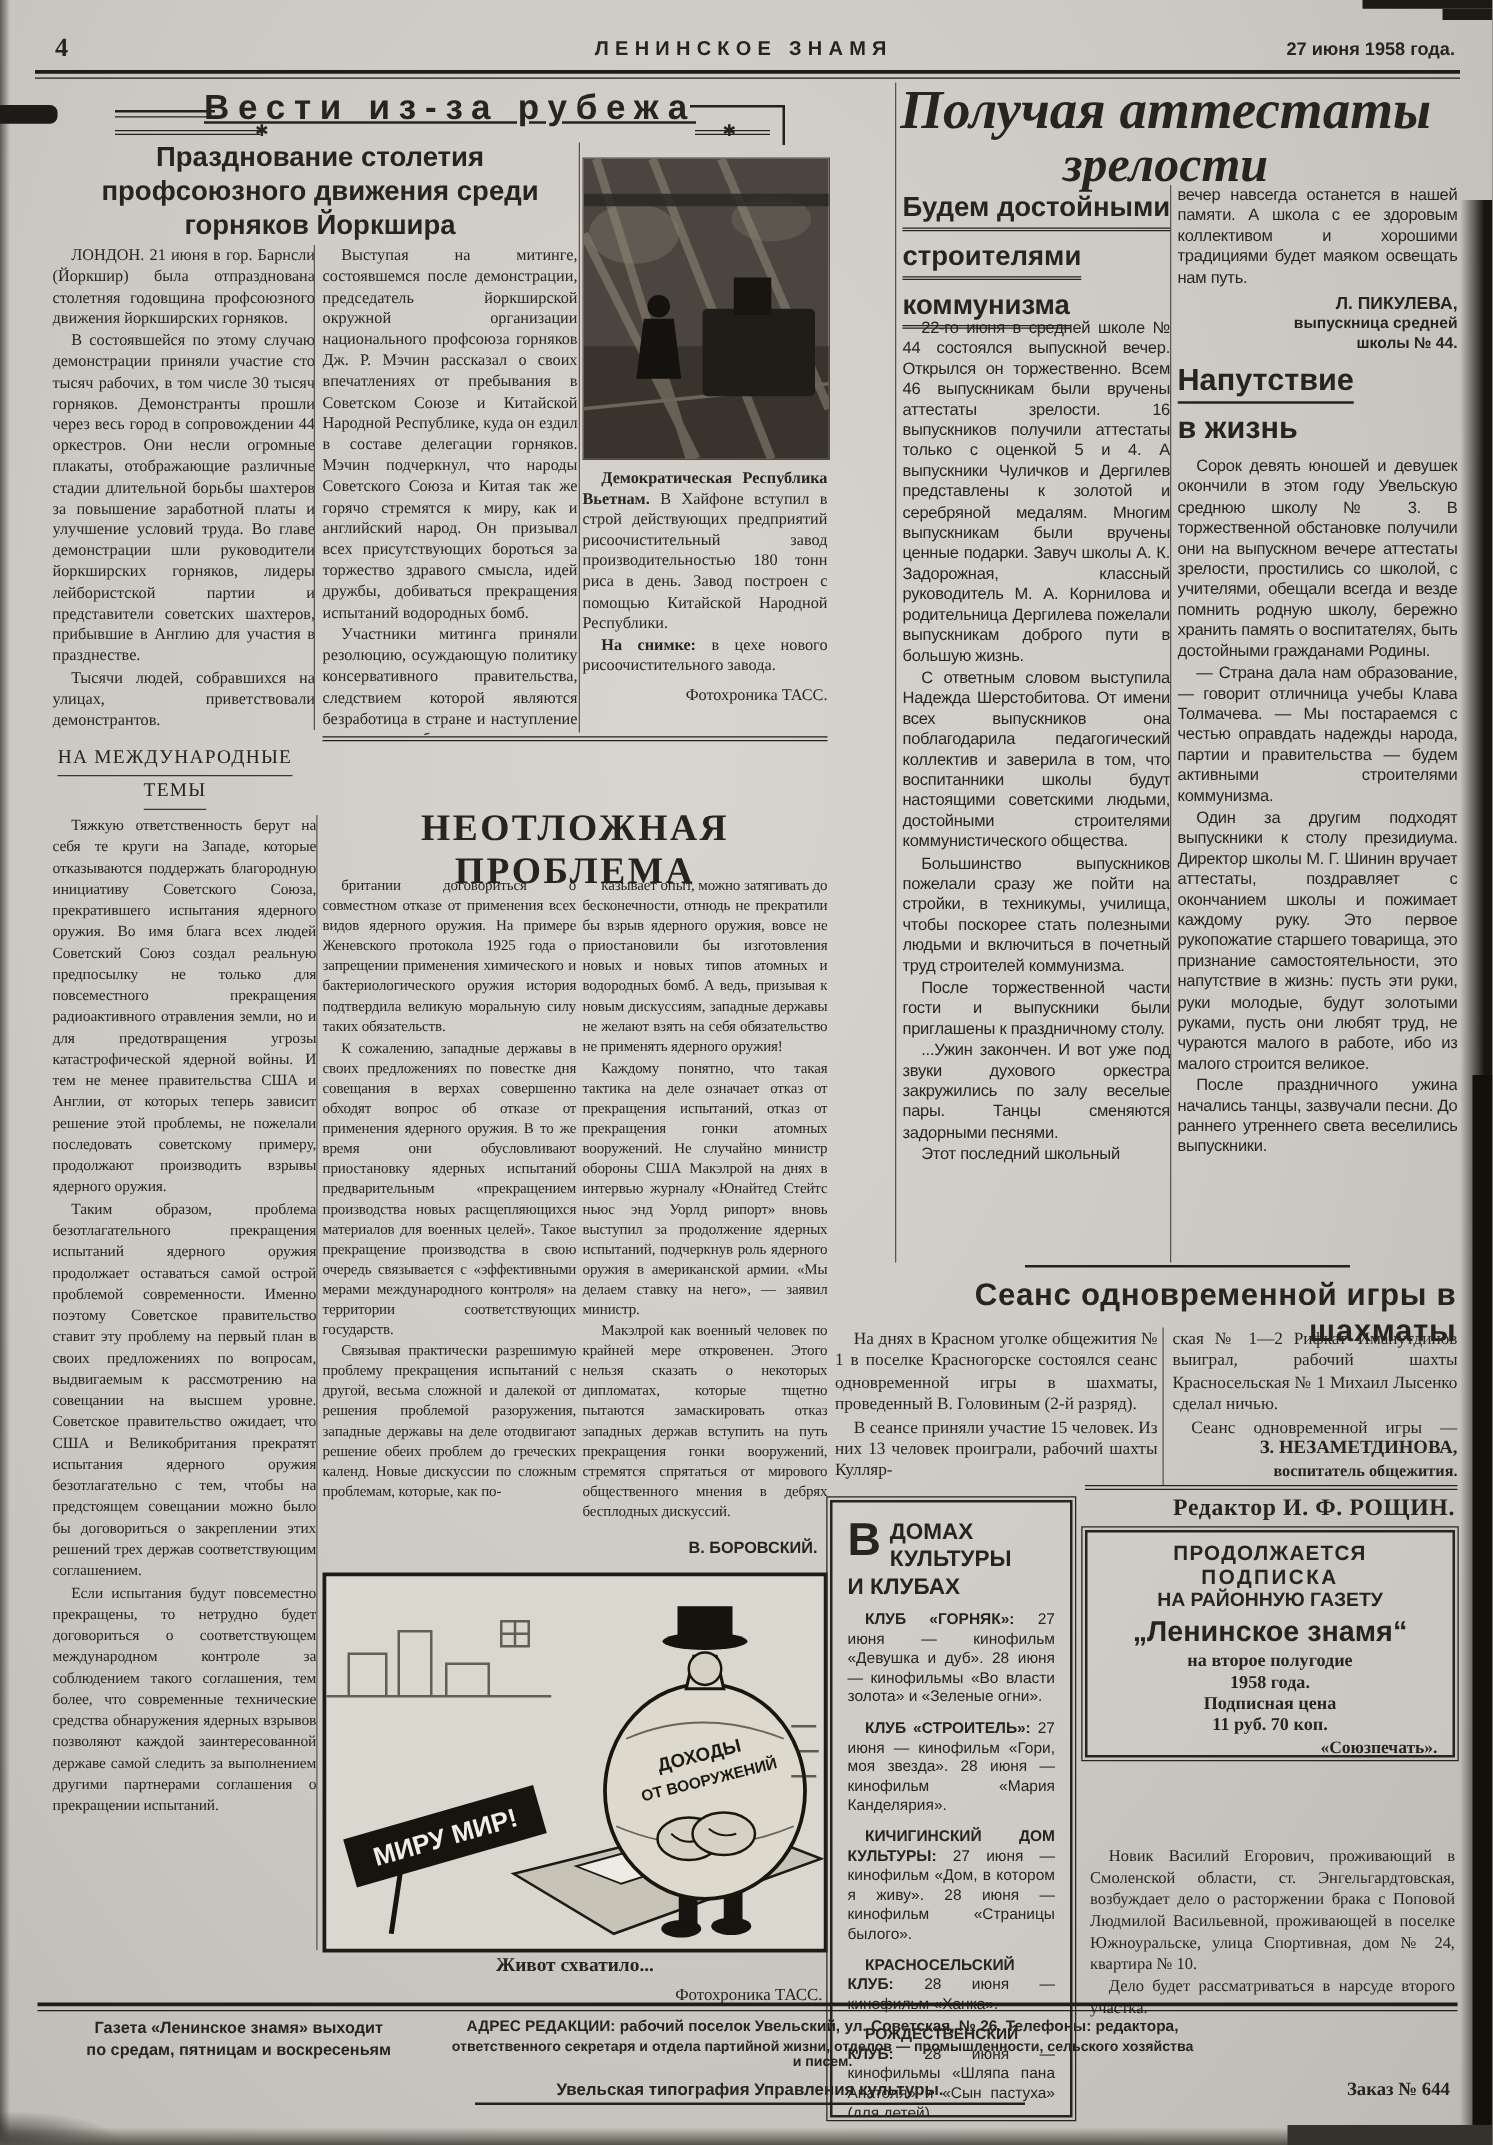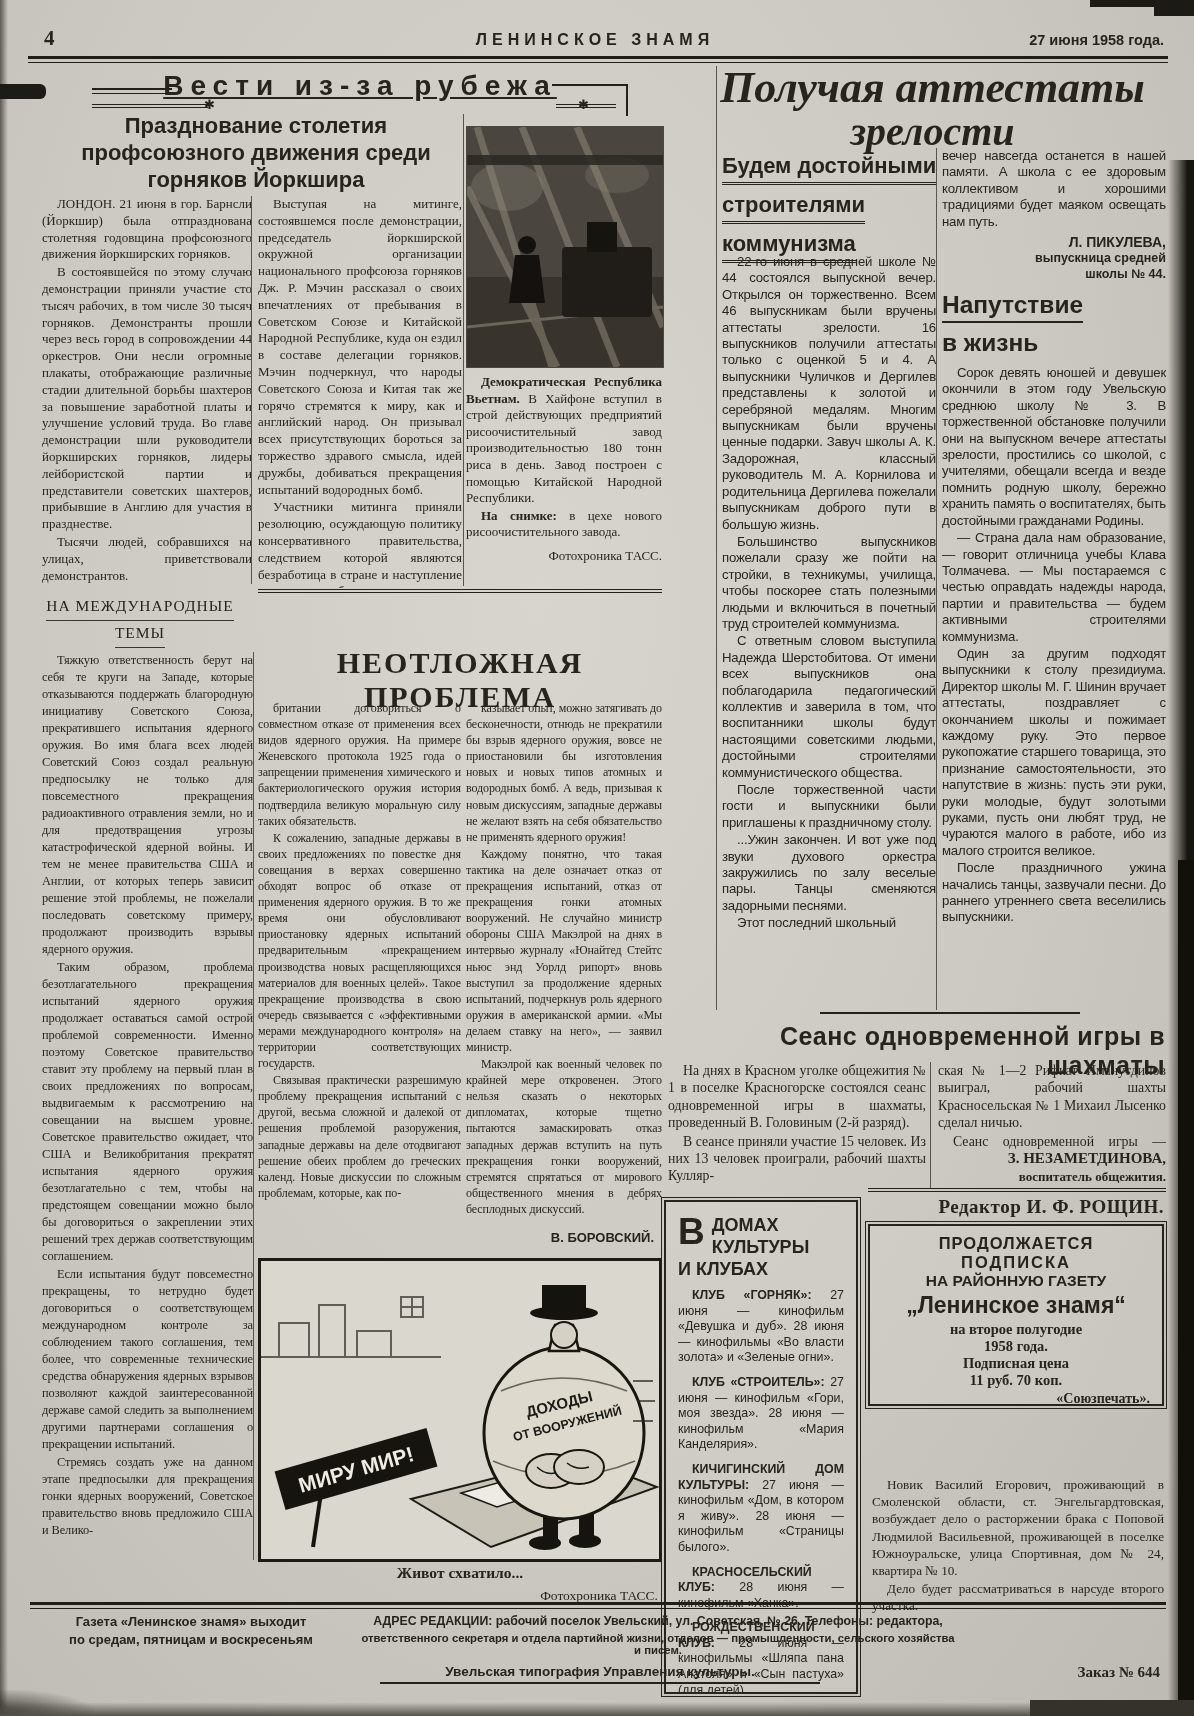--- a/index.html
+++ b/index.html
@@ -90,21 +90,20 @@
   <div class="abs" style="left:258px;top:589px;width:404px;height:2px;border-top:1px solid #23211c;border-bottom:1px solid #23211c;"></div>
 
   <div class="abs serif ctr" style="left:46px;top:594px;width:188px;font-size:15.5px;line-height:24px;letter-spacing:1px;">
     <span class="u1">НА МЕЖДУНАРОДНЫЕ</span><br>
     <span class="u1">ТЕМЫ</span>
   </div>
   <div class="abs col serif fs-intl" style="left:42px;top:652px;width:211px;height:915px;">
       <p class="para">Тяжкую ответственность берут на себя те круги на Западе, которые отказываются поддержать благородную инициативу Советского Союза, прекратившего испытания ядерного оружия. Во имя блага всех людей Советский Союз создал реальную предпосылку не только для повсеместного прекращения радиоактивного отравления земли, но и для предотвращения угрозы катастрофической ядерной войны. И тем не менее правительства США и Англии, от которых теперь зависит решение этой проблемы, не пожелали последовать советскому примеру, продолжают производить взрывы ядерного оружия.</p>
       <p class="para">Таким образом, проблема безотлагательного прекращения испытаний ядерного оружия продолжает оставаться самой острой проблемой современности. Именно поэтому Советское правительство ставит эту проблему на первый план в своих предложениях по вопросам, выдвигаемым к рассмотрению на совещании на высшем уровне. Советское правительство ожидает, что США и Великобритания прекратят испытания ядерного оружия безотлагательно с тем, чтобы на предстоящем совещании можно было бы договориться о закреплении этих решений трех держав соответствующим соглашением.</p>
       <p class="para">Если испытания будут повсеместно прекращены, то нетрудно будет договориться о соответствующем международном контроле за соблюдением такого соглашения, тем более, что современные технические средства обнаружения ядерных взрывов позволяют каждой заинтересованной державе самой следить за выполнением другими партнерами соглашения о прекращении испытаний.</p>
-      <p class="para">Стремясь создать уже на данном этапе предпосылки для прекращения гонки ядерных вооружений, Советское правительство вновь предложило США и Велико-</p>
     </div>
   <div class="abs vrule" style="left:253px;top:652px;height:908px;"></div>
 
   <div class="abs serif b ctr" style="left:258px;top:646px;width:404px;font-size:30px;letter-spacing:2px;">НЕОТЛОЖНАЯ ПРОБЛЕМА</div>
   <div class="abs col serif fs-neo" style="left:258px;top:700px;width:203px;height:552px;">
       <p class="para">британии договориться о совместном отказе от применения всех видов ядерного оружия. На примере Женевского протокола 1925 года о запрещении применения химического и бактериологического оружия история подтвердила великую моральную силу таких обязательств.</p>
       <p class="para">К сожалению, западные державы в своих предложениях по повестке дня совещания в верхах совершенно обходят вопрос об отказе от применения ядерного оружия. В то же время они обусловливают приостановку ядерных испытаний предварительным «прекращением производства новых расщепляющихся материалов для военных целей». Такое прекращение производства в свою очередь связывается с «эффективными мерами международного контроля» на территории соответствующих государств.</p>
       <p class="para">Связывая практически разрешимую проблему прекращения испытаний с другой, весьма сложной и далекой от решения проблемой разоружения, западные державы на деле отодвигают решение обеих проблем до греческих календ. Новые дискуссии по сложным проблемам, которые, как по-</p>
     </div>
   <div class="abs col serif fs-neo" style="left:466px;top:700px;width:196px;height:528px;">
@@ -169,22 +168,22 @@
   <div class="abs serif b ctr" style="left:700px;top:62px;width:465px;font-size:44px;font-style:italic;">Получая аттестаты</div>
   <div class="abs serif b ctr" style="left:700px;top:108px;width:465px;font-size:40px;font-style:italic;">зрелости</div>
 
   <div class="abs sans" style="left:722px;top:150px;width:216px;font-size:22px;line-height:31px;">
     <span class="sub-line">Будем достойными</span><br>
     <span class="sub-line">строителями</span><br>
     <span class="sub-line">коммунизма</span>
   </div>
   <div class="abs col sans fs-grad" style="left:722px;top:254px;width:214px;height:756px;">
       <p class="para">22-го июня в средней школе № 44 состоялся выпускной вечер. Открылся он торжественно. Всем 46 выпускникам были вручены аттестаты зрелости. 16 выпускников получили аттестаты только с оценкой 5 и 4. А выпускники Чуличков и Дергилев представлены к золотой и серебряной медалям. Многим выпускникам были вручены ценные подарки. Завуч школы А. К. Задорожная, классный руководитель М. А. Корнилова и родительница Дергилева пожелали выпускникам доброго пути в большую жизнь.</p>
+      <p class="para">С ответным словом выступила Надежда Шерстобитова. От имени всех выпускников она поблагодарила педагогический коллектив и заверила в том, что воспитанники школы будут настоящими советскими людьми, достойными строителями коммунистического общества.</p>
       <p class="para">Большинство выпускников пожелали сразу же пойти на стройки, в техникумы, училища, чтобы поскорее стать полезными людьми и включиться в почетный труд строителей коммунизма.</p>
-      <p class="para">С ответным словом выступила Надежда Шерстобитова. От имени всех выпускников она поблагодарила педагогический коллектив и заверила в том, что воспитанники школы будут настоящими советскими людьми, достойными строителями коммунистического общества.</p>
       <p class="para">После торжественной части гости и выпускники были приглашены к праздничному столу.</p>
       <p class="para">...Ужин закончен. И вот уже под звуки духового оркестра закружились по залу веселые пары. Танцы сменяются задорными песнями.</p>
       <p class="para">Этот последний школьный</p>
     </div>
 
   <div class="abs vrule" style="left:936px;top:148px;height:862px;"></div>
 
   <div class="abs" style="left:942px;top:148px;width:224px;height:862px;overflow:hidden;">
     <div class="col sans fs-grad cont" style="width:224px;">
         <p class="para">вечер навсегда останется в нашей памяти. А школа с ее здоровым коллективом и хорошими традициями будет маяком освещать нам путь.</p>

